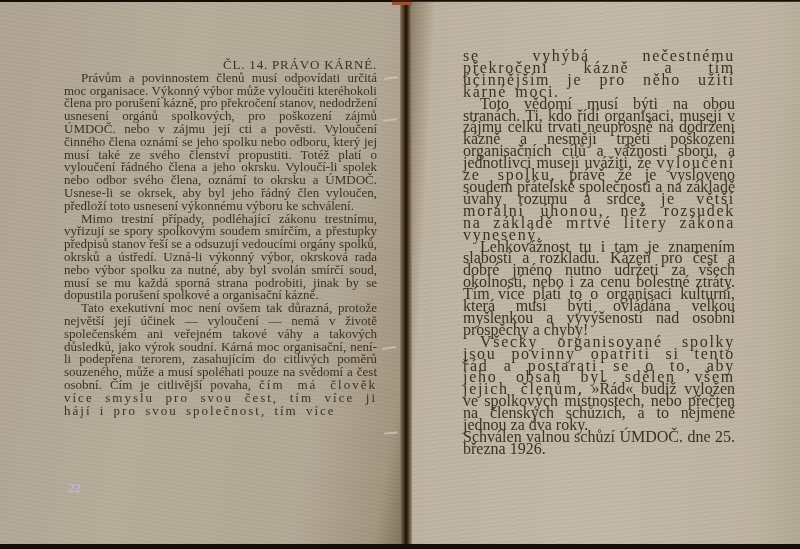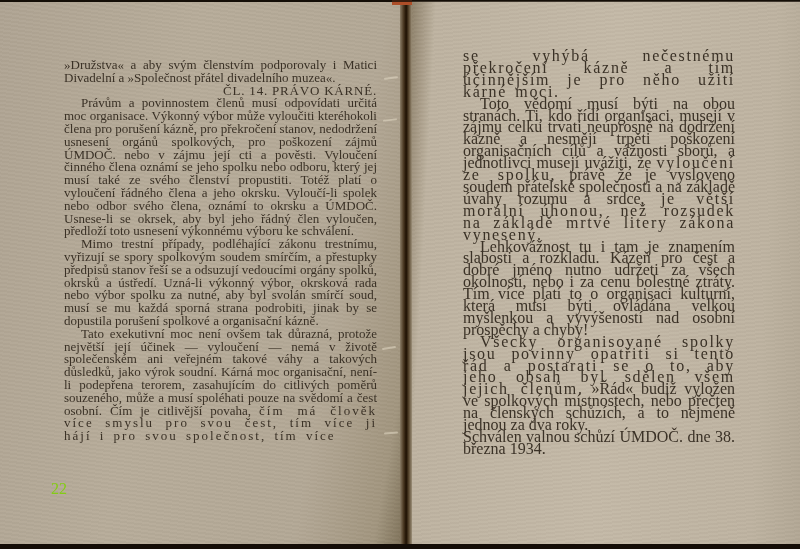--- a/index.html
+++ b/index.html
@@ -100,52 +100,51 @@
     letter-spacing: 2px;
     word-spacing: 3px;
   }
   .col-right .sp {
     letter-spacing: 1.7px;
     word-spacing: 2.5px;
   }
   .approval { margin-top: 13px; }
   .pageno {
     position: absolute;
-    left: 51px; top: 480px;
-    font-size: 16px;
-    color: #84cc16;
+    left: 68px; top: 480px;
+    font-size: 13px;
+    color: #c4b5fd;
   }
 </style>
 </head>
 <body>
 
 <div class="photo">
 
   <div class="page page-left"></div>
   <div class="page page-right"></div>
   <div class="gutter"></div>
   <div class="spine-accent"></div>
   <div class="crease crease1"></div>
   <div class="crease crease2"></div>
   <div class="crease crease3"></div>
   <div class="crease crease4"></div>
   <div class="edge-top"></div>
   <div class="edge-bottom"></div>
 
   <div class="text-col col-left">
-    <p>»Družstva« a aby svým členstvím podporovaly i Matici Divadelní a »Společnost přátel divadelního muzea«.</p>
     <p class="heading heading-left">ČL. 14. PRÁVO KÁRNÉ.</p>
     <p class="indent">Právům a povinnostem členů musí odpovídati určitá moc organisace. Výkonný výbor může vyloučiti kteréhokoli člena pro porušení kázně, pro překročení stanov, nedodržení usnesení orgánů spolkových, pro poškození zájmů ÚMDOČ. nebo v zájmu její cti a pověsti. Vyloučení činného člena oznámí se jeho spolku nebo odboru, který jej musí také ze svého členství propustiti. Totéž platí o vyloučení řádného člena a jeho okrsku. Vyloučí-li spolek nebo odbor svého člena, oznámí to okrsku a ÚMDOČ. Usnese-li se okrsek, aby byl jeho řádný člen vyloučen, předloží toto usnesení výkonnému výboru ke schválení.</p>
     <p class="indent gap7">Mimo trestní případy, podléhající zákonu trestnímu, vyřizují se spory spolkovým soudem smírčím, a přestupky předpisů stanov řeší se a odsuzují vedoucími orgány spolků, okrsků a ústředí. Uzná-li výkonný výbor, okrsková rada nebo výbor spolku za nutné, aby byl svolán smírčí soud, musí se mu každá sporná strana podrobiti, jinak by se dopustila porušení spolkové a organisační kázně.</p>
     <p class="indent gap4"><span>Tato exekutivní moc není ovšem tak důrazná, protože největší její účinek — vyloučení — nemá v životě společenském ani veřejném takové váhy a takových důsledků, jako výrok soudní. Kárná moc organisační, není-li podepřena terorem, zasahujícím do citlivých poměrů souzeného, může a musí spoléhati pouze na svědomí a čest osobní. Čím je citlivější povaha, </span><span class="sp">čím má člověk více smyslu pro svou čest, tím více ji hájí i pro svou společnost, tím více</span></p>
   </div>
 
   <div class="pageno">22</div>
 
   <div class="text-col col-right">
     <p class="sp">se vyhýbá nečestnému překročení kázně a tím účinnějším je pro něho užití kárné moci.</p>
     <p class="indent"><span>Toto vědomí musí býti na obou stranách. Ti, kdo řídí organisaci, musejí v zájmu celku trvati neúprosně na dodržení kázně a nesmějí trpěti poškození organisačních cílů a vážnosti sborů, a jednotlivci musejí uvážiti, že </span><span class="sp">vyloučení ze spolku,</span><span> právě že je vysloveno soudem přátelské společnosti a na základě úvahy rozumu a srdce, </span><span class="sp">je větší morální úhonou, než rozsudek na základě mrtvé litery zákona vynesený.</span></p>
     <p class="indent">Lehkovážnost tu i tam je znamením slabosti a rozkladu. Kázeň pro čest a dobré jméno nutno udržeti za všech okolností, nebo i za cenu bolestné ztráty. Tím více platí to o organisaci kulturní, která musí býti ovládána velkou myšlenkou a vyvýšeností nad osobní prospěchy a chyby!</p>
     <p class="indent"><span class="sp">Všecky organisované spolky jsou povinny opatřiti si tento řád a postarati se o to, aby jeho obsah byl sdělen všem jejich členům.</span><span> »Řád« budiž vyložen ve spolkových místnostech, nebo přečten na členských schůzích, a to nejméně jednou za dva roky.</span></p>
-    <p class="approval">Schválen valnou schůzí ÚMDOČ. dne 38. března 1934.</p>
+    <p class="approval">Schválen valnou schůzí ÚMDOČ. dne 25. března 1926.</p>
   </div>
 
 </div>
 
 </body></html>

